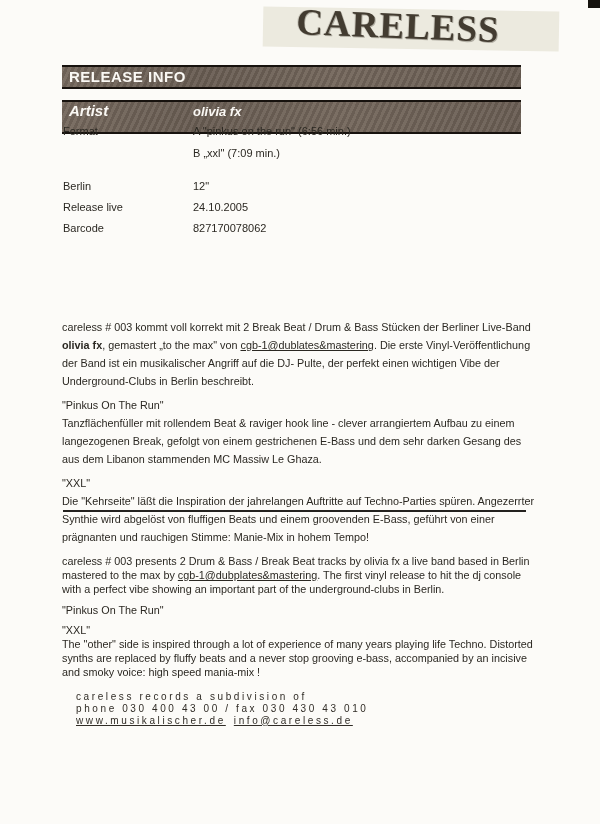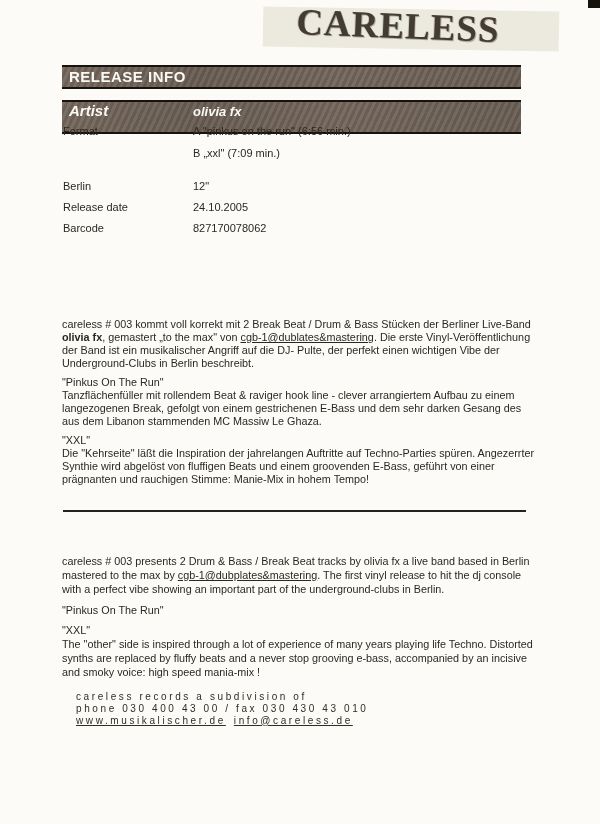--- a/index.html
+++ b/index.html
@@ -45,21 +45,21 @@
   }
   
   .info { position:absolute; left:63px; top:124px; width:470px; font-size:11px; }
   .row { display:flex; margin-bottom:6px; }
   .row .lbl { width:130px; flex:none; line-height:15px; }
   .row .val { line-height:15px; }
   .tracks-row { margin-bottom:11px; }
   .tracks-row .track-line { line-height:15px; margin-bottom:7px; }
   
   .section { position:absolute; left:62px; width:473px; font-size:10.8px; color:#2b2822; }
-  .section p { margin:0 0 6px; line-height:13px; }
+  .section p { margin:0 0 6px; line-height:18px; }
   .section-de { top:318px; }
   .section-en { top:534px;margin-top:20px; }
   .section-en p { line-height:14.2px; }
   .bold { font-weight:bold; }
   .link { text-decoration:underline; color:inherit; }
   .divider { position:absolute; left:63px; top:510px; width:463px; height:2px; background:#24221f; }
   
   .footer {
     position:absolute; left:64px; top:691px; font-size:10px; letter-spacing:2.6px;
     line-height:11.8px; color:#302c26; white-space:nowrap;margin-left:12px;
@@ -92,21 +92,21 @@
       <span class="val">
         <span class="track-line" style="display:block">A "pinkus on the run" (6:56 min.)</span>
         <span class="track-line" style="display:block">B „xxl" (7:09 min.)</span>
       </span>
     </div>
     <div class="row">
       <span class="lbl">Berlin</span>
       <span class="val">12"</span>
     </div>
     <div class="row">
-      <span class="lbl">Release date</span>
+      <span class="lbl">Release live</span>
       <span class="val">24.10.2005</span>
     </div>
     <div class="row">
       <span class="lbl">Barcode</span>
       <span class="val">827170078062</span>
     </div>
   </div>
 
   <div class="section section-de">
     <p><span>careless # 003 kommt voll korrekt mit 2 Break Beat / Drum &amp; Bass Stücken der Berliner Live-Band </span><span class="bold">olivia fx</span><span>, gemastert „to the max" von </span><span class="link">cgb-1@dublates&amp;mastering</span><span>. Die erste Vinyl-Veröffentlichung der Band ist ein musikalischer Angriff auf die DJ- Pulte, der perfekt einen wichtigen Vibe der Underground-Clubs in Berlin beschreibt.</span></p>

